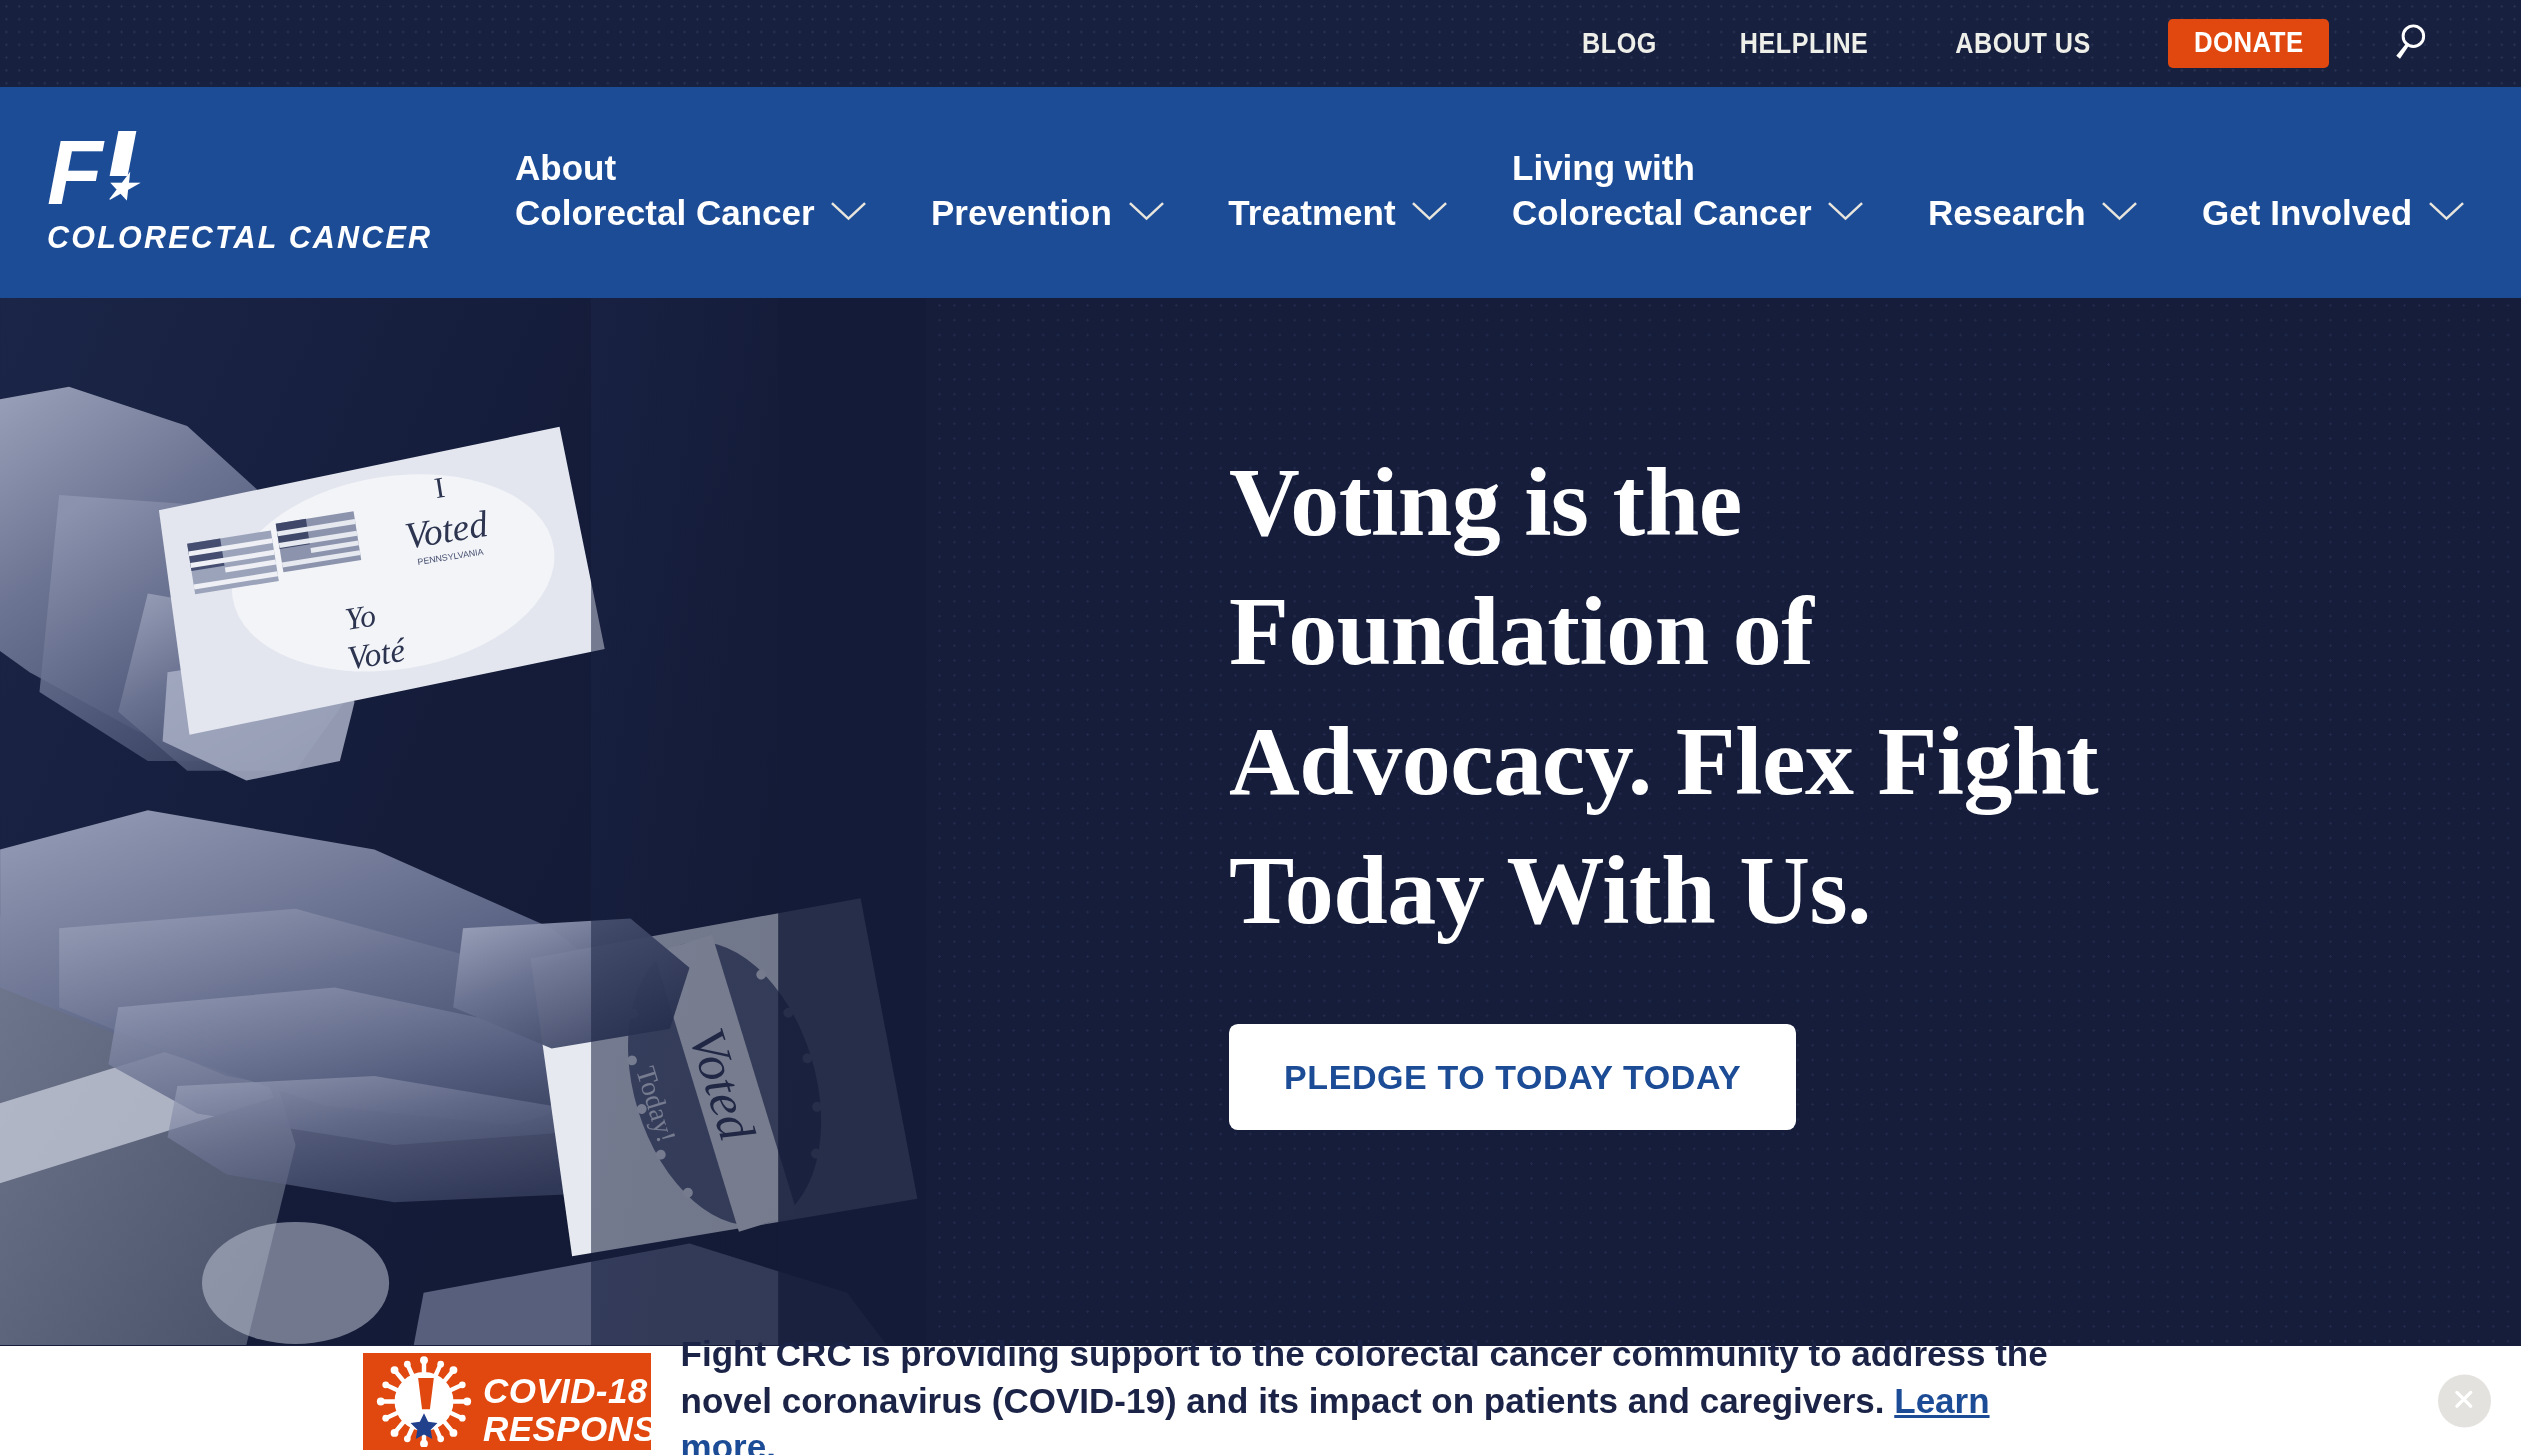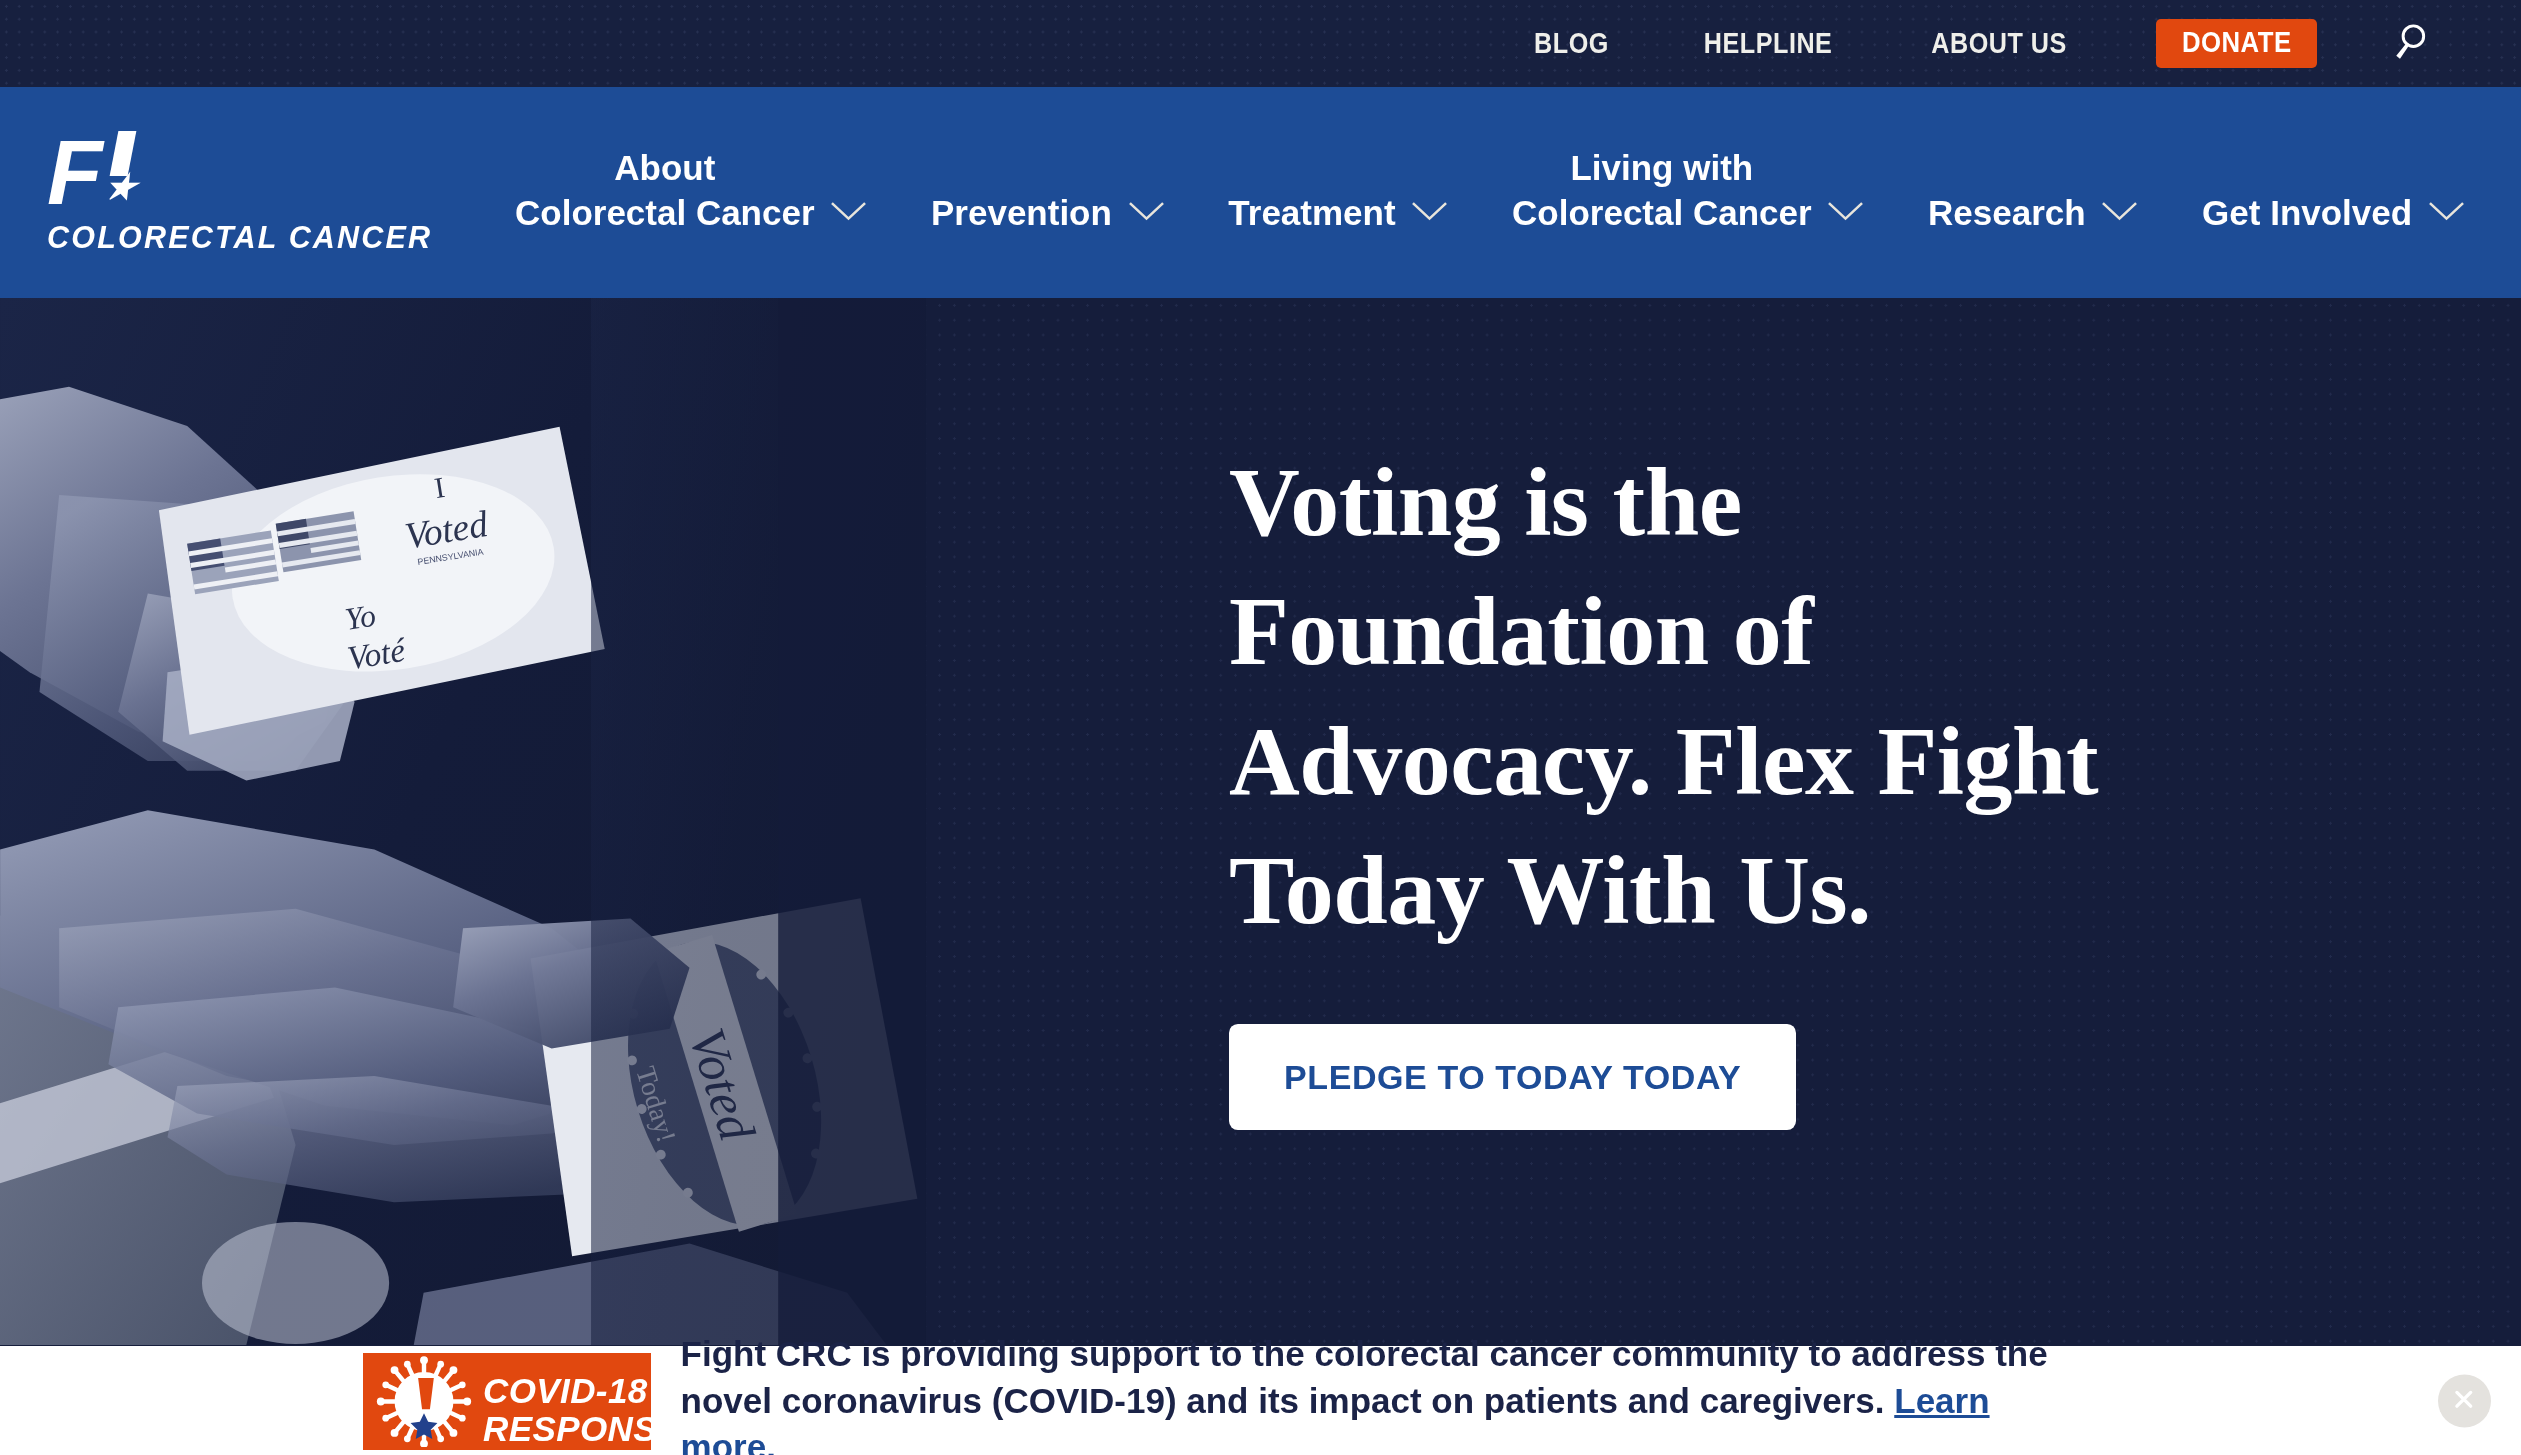--- a/index.html
+++ b/index.html
@@ -18,21 +18,20 @@
     width: 2522px;
     height: 87px;
     background-color: #17203F;
     background-image:
       radial-gradient(circle, rgba(120,135,180,0.16) 1px, transparent 1.2px);
     background-size: 12.8px 12.8px;
     display: flex;
     align-items: center;
     justify-content: flex-end;
     padding-right: 91px;
-    gap: 12px;
   }
   .topbar-link {
     color: #EFEFEA;
     font-family: "Liberation Sans Narrow", "Liberation Sans", sans-serif;
     font-weight: 700;
     font-size: 28.6px;
     letter-spacing: 0.6px;
     text-decoration: none;
     margin-left: 69px;
     white-space: nowrap;
@@ -140,21 +139,20 @@
     color: #ffffff;
     cursor: pointer;
     white-space: nowrap;
   }
   .navitem-label {
     font-family: "Liberation Sans Narrow", "Liberation Sans", sans-serif;
     font-weight: 700;
     font-size: 35px;
     line-height: 1.28;
     color: #ffffff;
-    text-align: center;
   }
   .navitem-label .l1 { display: block; }
   .chev {
     margin-left: 15.8px;
     margin-bottom: 9.9px;
     flex: none;
   }
 
   
   .hero {

